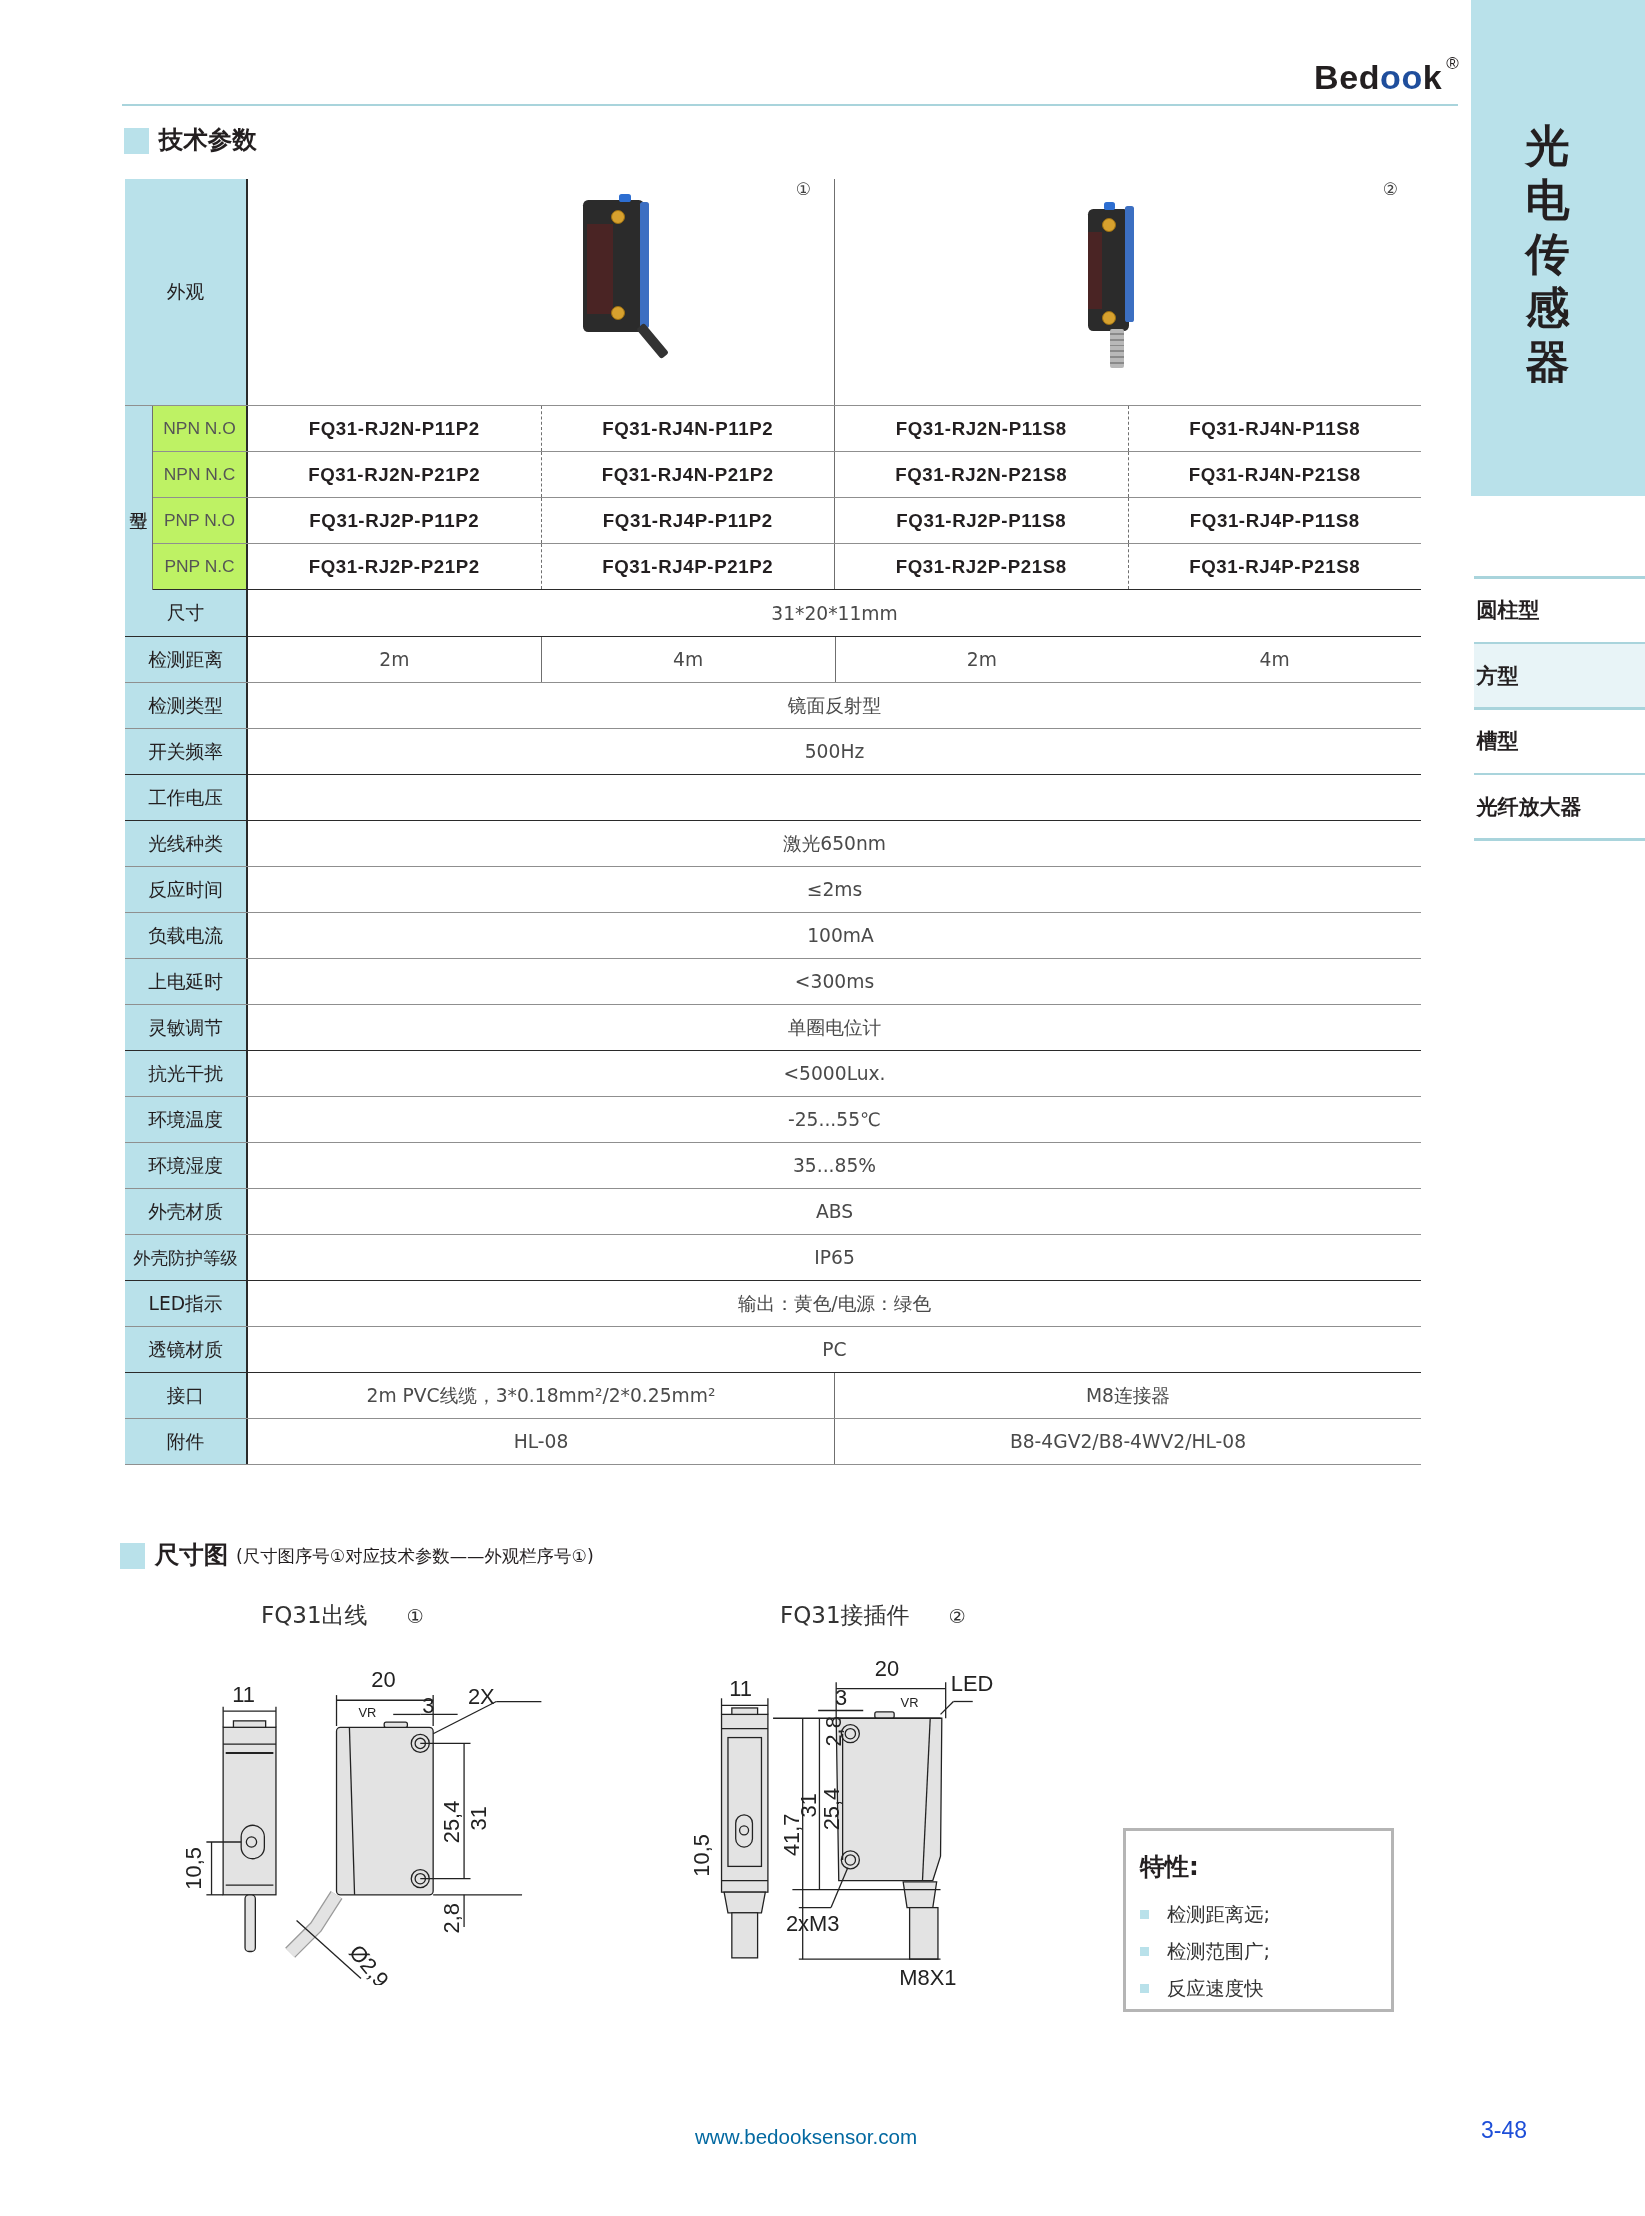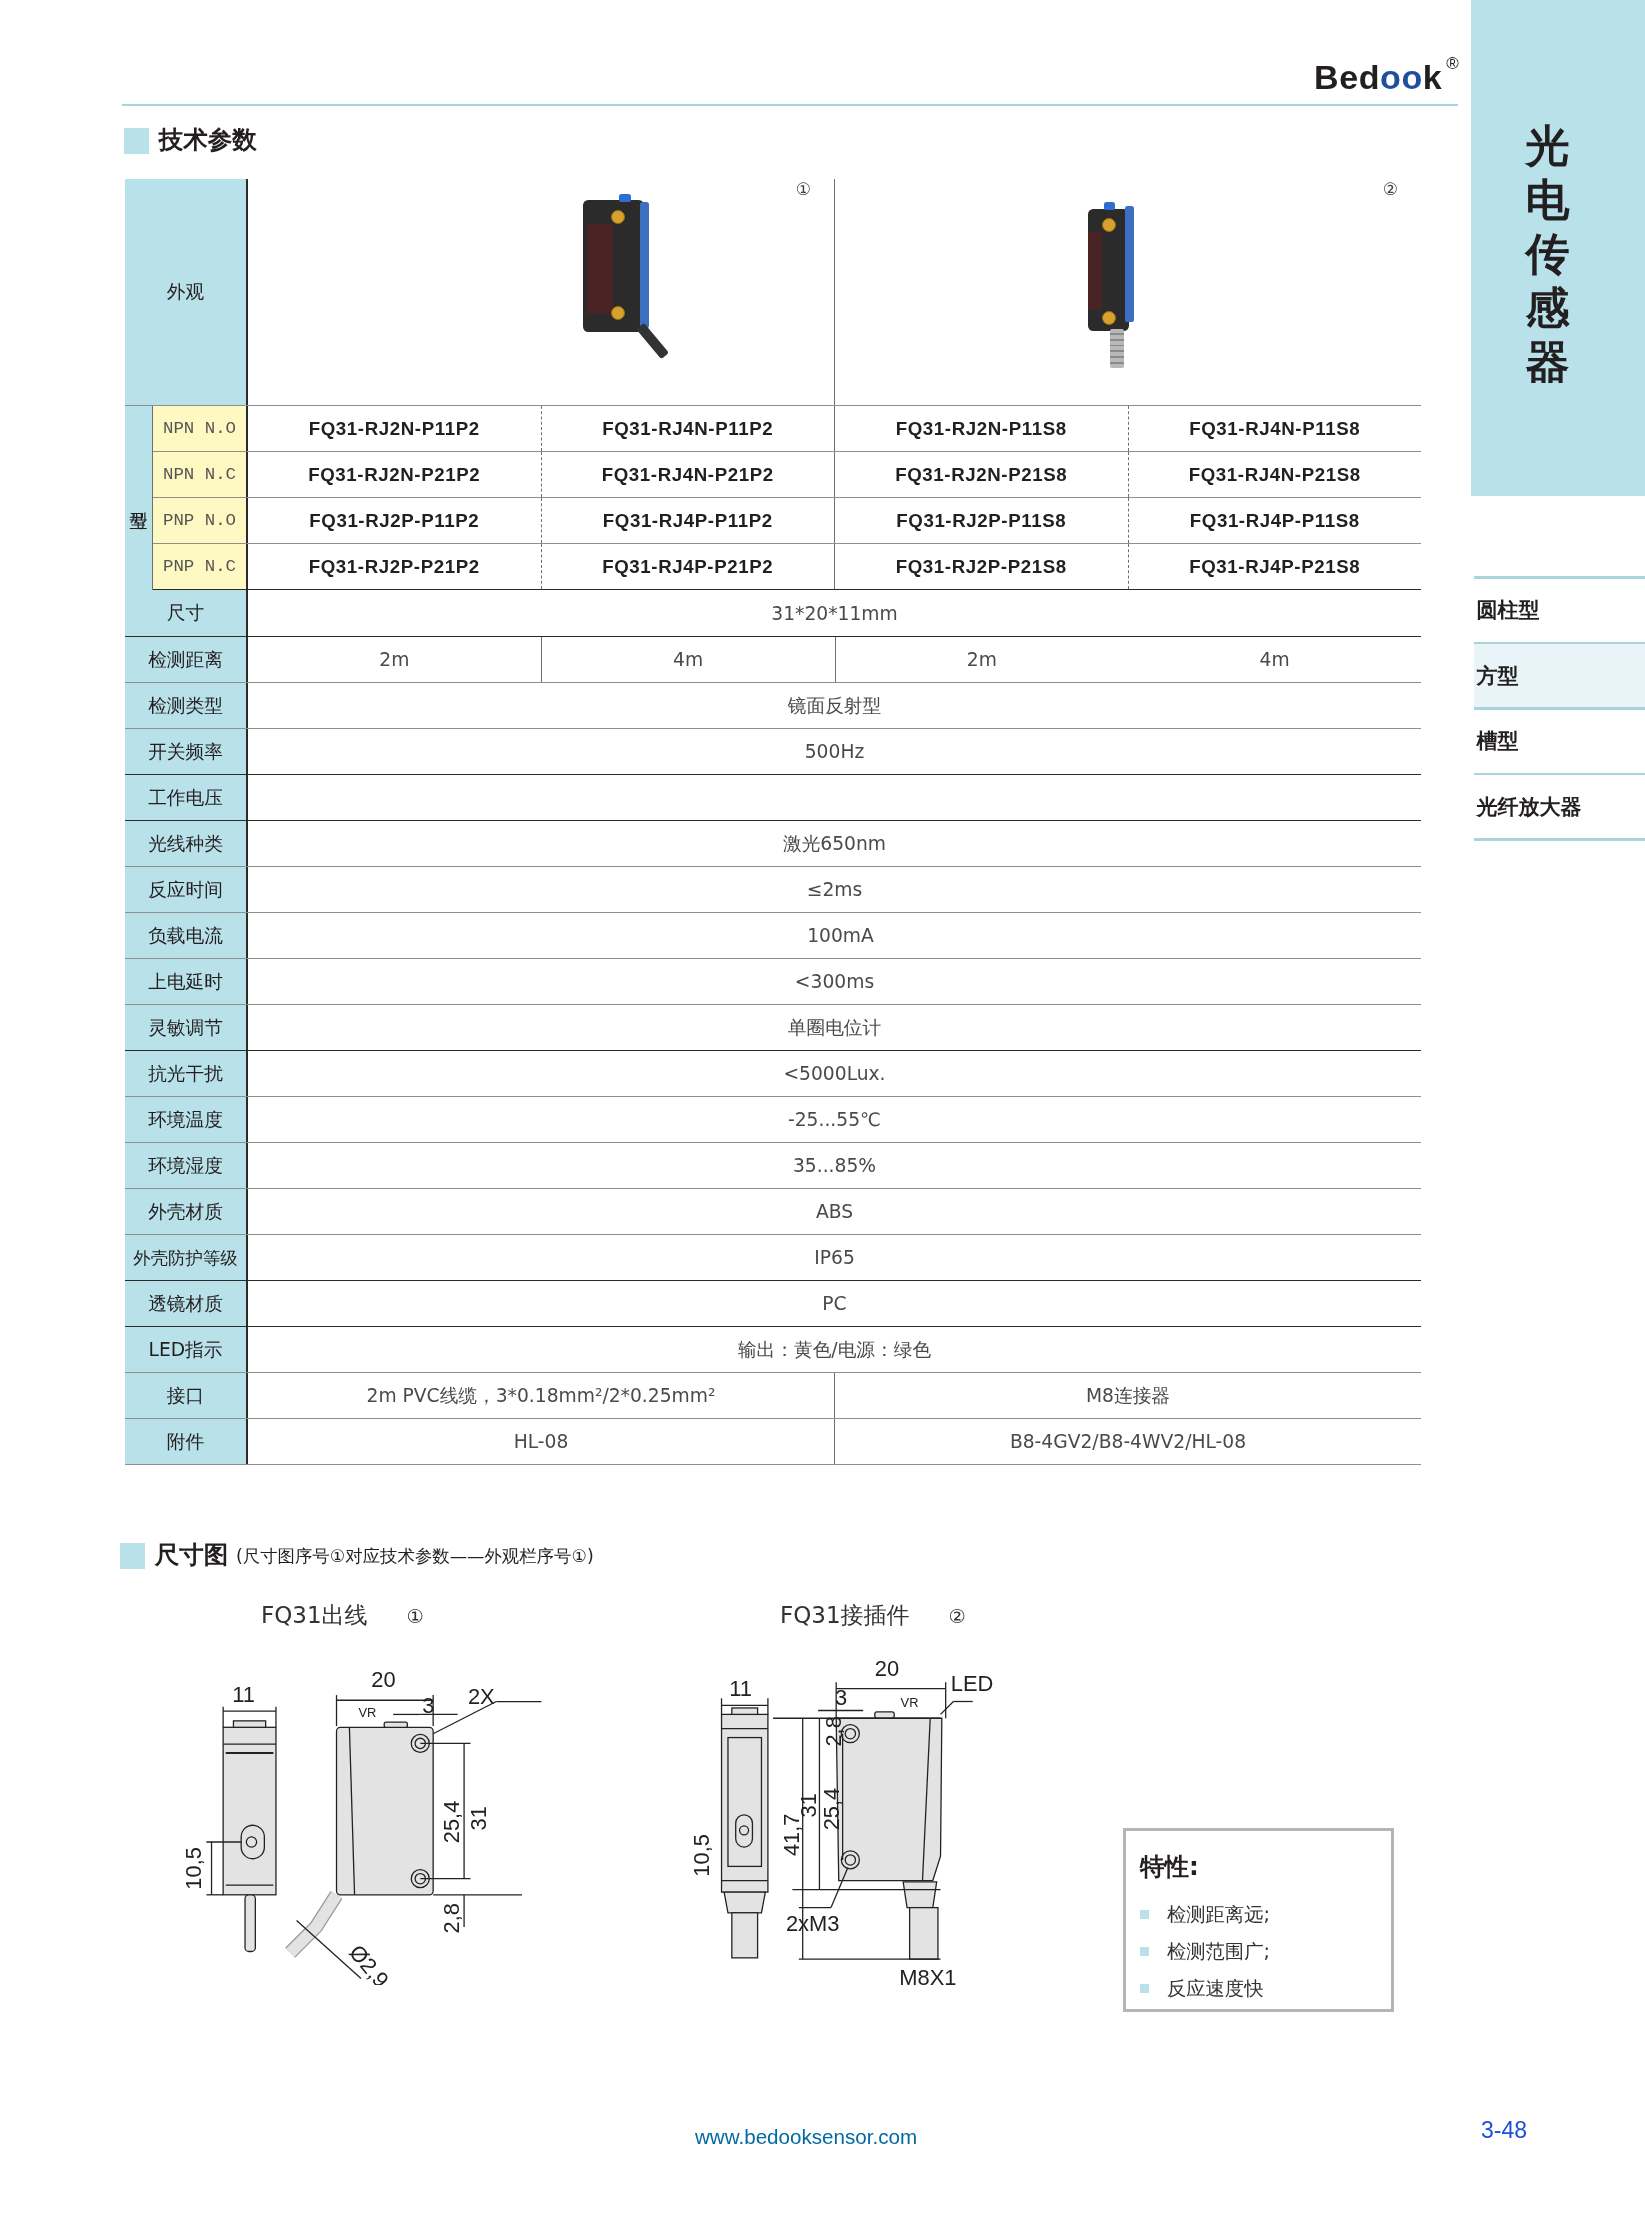--- a/index.html
+++ b/index.html
@@ -48,21 +48,21 @@
   .sensor .knob { position: absolute; width: 11.6px; height: 7.7px; border-radius: 2.6px; background: #2d6ed1; }
   .sensor .cable { position: absolute; width: 10.3px; height: 39px; background: #333; transform: rotate(-40deg); transform-origin: top center; border-radius: 2.6px; }
   .sensor .plug { position: absolute; width: 14px; height: 39px; background: repeating-linear-gradient(#b8b8b8 0 3.9px, #8a8a8a 3.9px 5.8px); border-radius: 1.9px; }
 
   .model-block { display: flex; }
   .model-side { width: 28px; background: #b9e1ea; display: flex; align-items: center; justify-content: center; border-right: 1.3px solid #6f6f6f; }
   .model-side span { writing-mode: vertical-rl; font-size: 18px; letter-spacing: 1.3px; }
   .model-rows { flex: 1; }
   .mrow { display: flex; height: 46px; border-bottom: 1.9px solid #8f8f8f; }
   .mrow:last-child { border-bottom-color: #2a2a2a; }
-  .mlbl { width: 95px; background: #fef9c3; border-right: 2.6px solid #2a2a2a; display: flex; align-items: center; justify-content: center; font-size: 17.4px; color: #555; font-family: Liberation Mono, monospace; }
+  .mlbl { width: 95px; background: #bef264; border-right: 2.6px solid #2a2a2a; display: flex; align-items: center; justify-content: center; font-size: 17.4px; color: #555; font-family: Liberation Sans, sans-serif; }
   .mcell { flex: 1; display: flex; align-items: center; justify-content: center; font-size: 18.7px; font-weight: bold; color: #231f20; font-family: "Liberation Sans", sans-serif; letter-spacing: 0.6px; }
   .mcell:nth-child(3) { border-left: 1.3px dashed #6f6f6f; }
   .mcell:nth-child(4) { border-left: 1.3px solid #6f6f6f; }
   .mcell:nth-child(5) { border-left: 1.3px dashed #6f6f6f; }
 
   
   .dwg-title { position: absolute; font-size: 23px; color: #333; font-weight: normal; }
   .dwg-title .circ2 { margin-left: 39px; font-size: 19.3px; }
   svg text { font-family: "Liberation Sans", sans-serif; }
 
@@ -256,30 +256,30 @@
     <div class="vals">
         <div class="cell">ABS</div>
       </div>
   </div>
   <div class="row dark" style="height:46px;">
     <div class="lbl" style="font-size:17.4px;">外壳防护等级</div>
     <div class="vals">
         <div class="cell">IP65</div>
       </div>
   </div>
+  <div class="row" style="height:46px;">
+    <div class="lbl">LED指示</div>
+    <div class="vals">
+        <div class="cell">输出：黄色/电源：绿色</div>
+      </div>
+  </div>
   <div class="row dark" style="height:46px;">
     <div class="lbl">透镜材质</div>
     <div class="vals">
         <div class="cell">PC</div>
-      </div>
-  </div>
-  <div class="row" style="height:46px;">
-    <div class="lbl">LED指示</div>
-    <div class="vals">
-        <div class="cell">输出：黄色/电源：绿色</div>
       </div>
   </div>
   <div class="row" style="height:46px;">
     <div class="lbl">接口</div>
     <div class="vals">
       <div class="cell">2m PVC线缆，3*0.18mm²/2*0.25mm²</div>
       <div class="cell">M8连接器</div>
     </div>
   </div>
   <div class="row" style="height:46px;">

